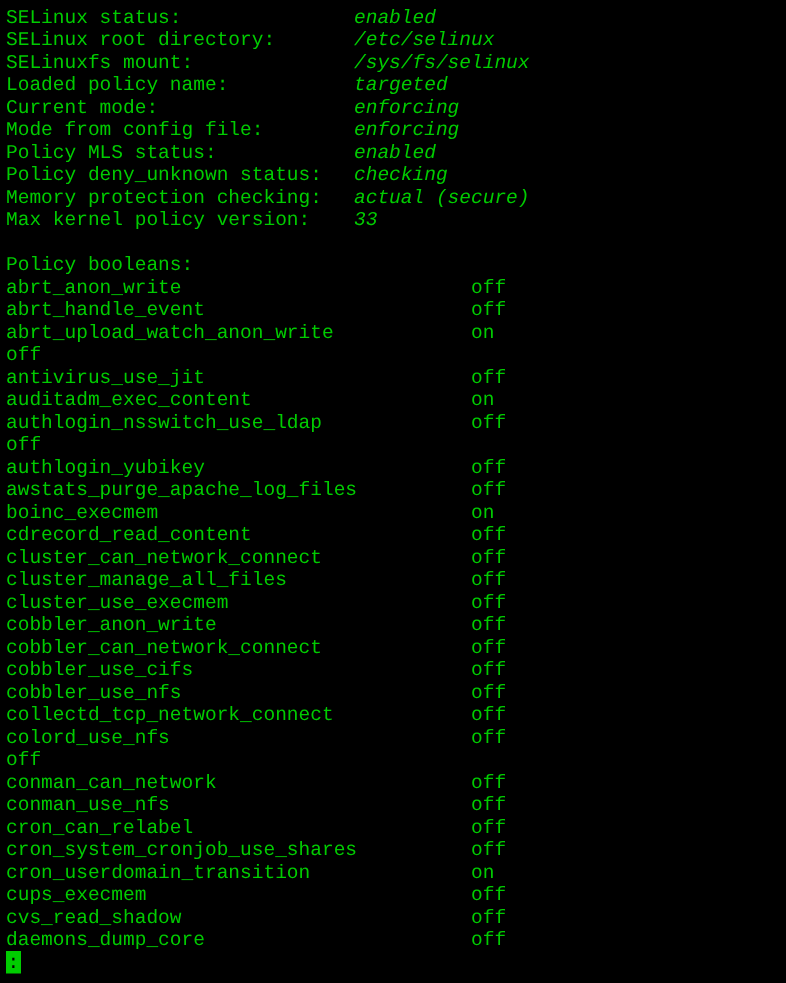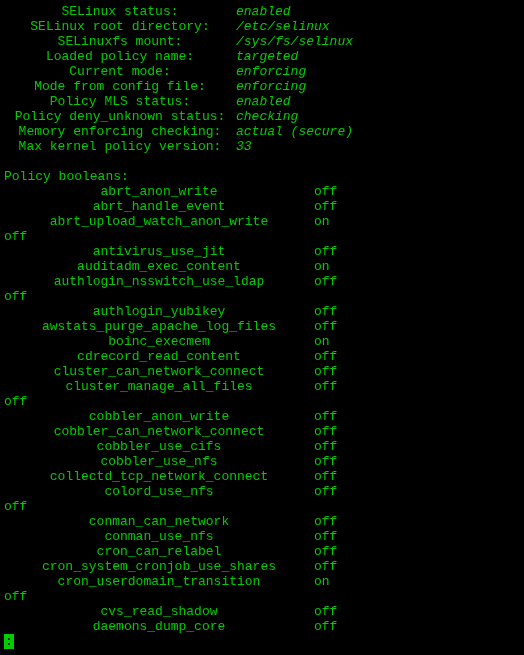--- a/index.html
+++ b/index.html
@@ -14,39 +14,37 @@
       height: 655px;
       box-sizing: border-box;
       overflow: hidden;
     }
     .status-row {
       display: flex;
     }
     .status-label {
       width: 232px;
       white-space: pre;
-      text-align: center;
     }
     .status-value {
       white-space: pre;
       font-style: italic;
     }
     .blank-row {
       height: 15px;
     }
     .section-header {
       white-space: pre;
     }
     .boolean-row {
       display: flex;
     }
     .boolean-label {
       width: 310px;
       white-space: pre;
-      text-align: center;
     }
     .boolean-value {
       white-space: pre;
     }
     .prompt {
       background-color: #00cc00;
       color: #000000;
       display: inline-block;
       padding: 0 1px;
     }
@@ -81,21 +79,21 @@
     </div>
     <div class="status-row">
       <span class="status-label">Policy MLS status:</span>
       <span class="status-value">enabled</span>
     </div>
     <div class="status-row">
       <span class="status-label">Policy deny_unknown status:</span>
       <span class="status-value">checking</span>
     </div>
     <div class="status-row">
-      <span class="status-label">Memory enforcing checking:</span>
+      <span class="status-label">Memory protection checking:</span>
       <span class="status-value">actual (secure)</span>
     </div>
     <div class="status-row">
       <span class="status-label">Max kernel policy version:</span>
       <span class="status-value">33</span>
     </div>
   </div>
 <div class="blank-row"></div>
 <div class="section-header">Policy booleans:</div>
 <div id="booleans-section">
@@ -147,20 +145,21 @@
     </div>
     <div class="boolean-row">
       <span class="boolean-label">cluster_can_network_connect</span>
       <span class="boolean-value">off</span>
     </div>
     <div class="boolean-row">
       <span class="boolean-label">cluster_manage_all_files</span>
       <span class="boolean-value">off</span>
     </div>
     <div class="boolean-row">
+      <span class="boolean-label">cluster_use_execmem</span>
       <span class="boolean-value">off</span>
     </div>
     <div class="boolean-row">
       <span class="boolean-label">cobbler_anon_write</span>
       <span class="boolean-value">off</span>
     </div>
     <div class="boolean-row">
       <span class="boolean-label">cobbler_can_network_connect</span>
       <span class="boolean-value">off</span>
     </div>
@@ -197,20 +196,21 @@
     </div>
     <div class="boolean-row">
       <span class="boolean-label">cron_system_cronjob_use_shares</span>
       <span class="boolean-value">off</span>
     </div>
     <div class="boolean-row">
       <span class="boolean-label">cron_userdomain_transition</span>
       <span class="boolean-value">on</span>
     </div>
     <div class="boolean-row">
+      <span class="boolean-label">cups_execmem</span>
       <span class="boolean-value">off</span>
     </div>
     <div class="boolean-row">
       <span class="boolean-label">cvs_read_shadow</span>
       <span class="boolean-value">off</span>
     </div>
     <div class="boolean-row">
       <span class="boolean-label">daemons_dump_core</span>
       <span class="boolean-value">off</span>
     </div>

